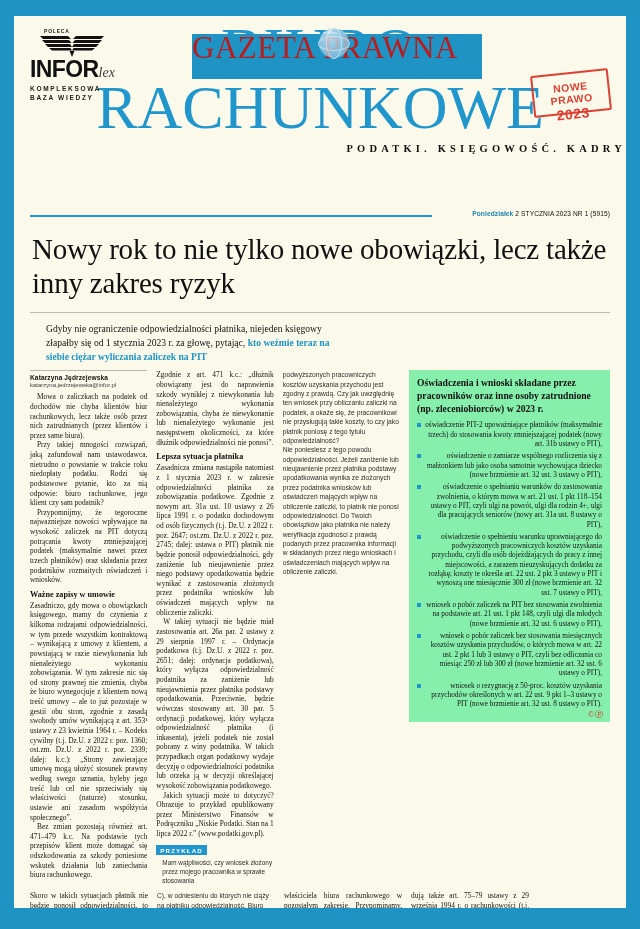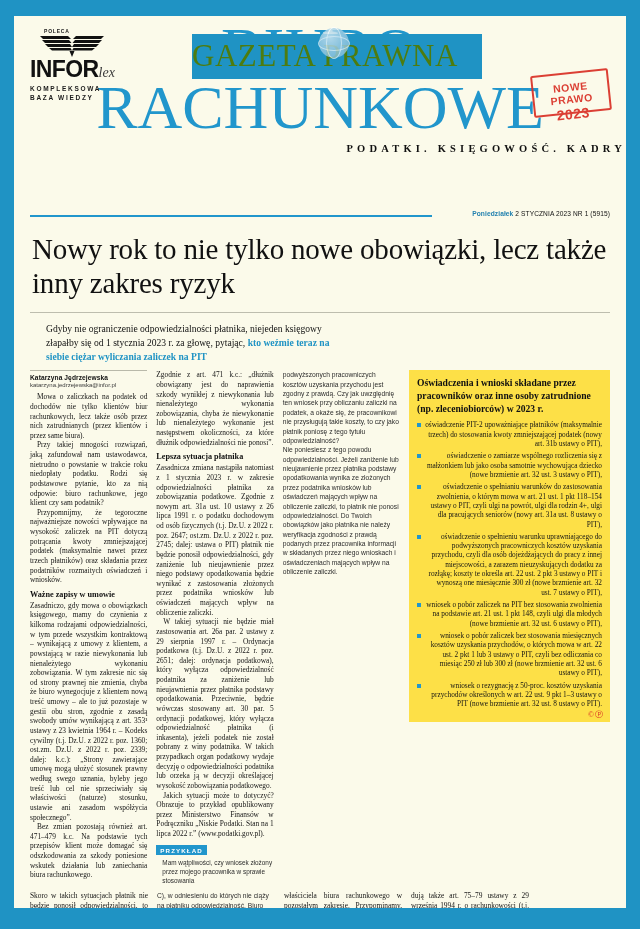--- a/index.html
+++ b/index.html
@@ -50,24 +50,24 @@
     font-size: 6.5px; font-weight: bold; letter-spacing: 1.7px;
     color: #1a1a1a; line-height: 1.45; margin-top: 3px;
   }
 
   .gp-bar {
     position: absolute; left: 178px; top: 14px;
     width: 290px; height: 45px;
     background: #1f93c4;
   }
   .gp-text {
-    position: absolute; left: 178px; top: 13px; width: 244px;
+    position: absolute; left: 178px; top: 5px; width: 244px;
     text-align: center;
     font-family: "Liberation Serif", serif;
-    font-size: 31px; letter-spacing: .5px; color: #4d7c0f;
+    font-size: 31px; letter-spacing: .5px; color: #b91c1c;
     line-height: 46px; white-space: nowrap;
   }
   .globe {
     position: absolute; left: 305px; top: 8px;
     width: 30px; height: 30px; border-radius: 50%;
     background: radial-gradient(circle at 38% 32%, #cfe6f2 0%, #9fcde4 45%, #7bb9d8 100%);
     opacity: .82;
   }
   .globe:before, .globe:after {
     content: ""; position: absolute; border: 1px solid rgba(255,255,255,.75);
@@ -171,21 +171,21 @@
     font-weight: bold; letter-spacing: 1.1px; padding: 1.5px 4px;
     margin: 5px 0 3px 0;
   }
   .przyklad-body {
     font-family: "Liberation Sans", sans-serif; font-size: 6.4px;
     line-height: 1.42; color: #2c2c2c; padding-left: 6px;
   }
 
   
   .sidebox {
-    width: 202px; background: #fde047; padding: 7px 8px 10px 8px;
+    width: 202px; background: #86efac; padding: 7px 8px 10px 8px;
     align-self: flex-start; position: relative;
   }
   .sidebox h2 {
     font-family: "Liberation Serif", serif; font-weight: bold;
     font-size: 9.6px; line-height: 1.32; color: #111; margin-bottom: 5px;
   }
   .sidebox ul { list-style: none; }
   .sidebox li {
     position: relative; padding-left: 8px; margin-bottom: 3px;
     font-family: "Liberation Serif", serif;
@@ -270,21 +270,21 @@
       </div>
     </div>
 
     <div class="body-area">
 
       <div class="col">
         <div class="byline">
           <div class="nm">Katarzyna Jędrzejewska</div>
           <div class="em">katarzyna.jedrzejewska@infor.pl</div>
         </div>
-        <p>Mowa o zaliczkach na podatek od dochodów nie tylko klientów biur rachunkowych, lecz także osób przez nich zatrudnianych (przez klientów i przez same biura).</p>
+        <p>Mowa o zaliczkach na podatek od dochodów nie chyba klientów biur rachunkowych, lecz także osób przez nich zatrudnianych (przez klientów i przez same biura).</p>
         <p>Przy takiej mnogości rozwiązań, jaką zafundował nam ustawodawca, nietrudno o powstanie w trakcie roku niedopłaty podatku. Rodzi się podstawowe pytanie, kto za nią odpowie: biuro rachunkowe, jego klient czy sam podatnik?</p>
         <p>Przypomnijmy, że tegoroczne najważniejsze nowości wpływające na wysokość zaliczek na PIT dotyczą potrącania kwoty zmniejszającej podatek (maksymalnie nawet przez trzech płatników) oraz składania przez podatników rozmaitych oświadczeń i wniosków.</p>
         <h3>Ważne zapisy w umowie</h3>
         <p class="noind">Zasadniczo, gdy mowa o obowiązkach księgowego, mamy do czynienia z kilkoma rodzajami odpowiedzialności, w tym przede wszystkim kontraktową – wynikającą z umowy z klientem, a powstającą w razie niewykonania lub nienależytego wykonaniu zobowiązania. W tym zakresie nic się od strony prawnej nie zmienia, chyba że biuro wynegocjuje z klientem nową treść umowy – ale to już pozostaje w gestii obu stron, zgodnie z zasadą swobody umów wynikającą z art. 353¹ ustawy z 23 kwietnia 1964 r. – Kodeks cywilny (t.j. Dz.U. z 2022 r. poz. 1360; ost.zm. Dz.U. z 2022 r. poz. 2339; dalej: k.c.): „Strony zawierające umowę mogą ułożyć stosunek prawny według swego uznania, byleby jego treść lub cel nie sprzeciwiały się właściwości (naturze) stosunku, ustawie ani zasadom współżycia społecznego”.</p>
         <p>Bez zmian pozostają również art. 471–479 k.c. Na podstawie tych przepisów klient może domagać się odszkodowania za szkody poniesione wskutek działania lub zaniechania biura rachunkowego.</p>
       </div>
 
       <div class="col">
         <p class="noind">Zgodnie z art. 471 k.c.: „dłużnik obowiązany jest do naprawienia szkody wynikłej z niewykonania lub nienależytego wykonania zobowiązania, chyba że niewykonanie lub nienależytego wykonanie jest następstwem okoliczności, za które dłużnik odpowiedzialności nie ponosi”.</p>
         <h3>Lepsza sytuacja płatnika</h3>

